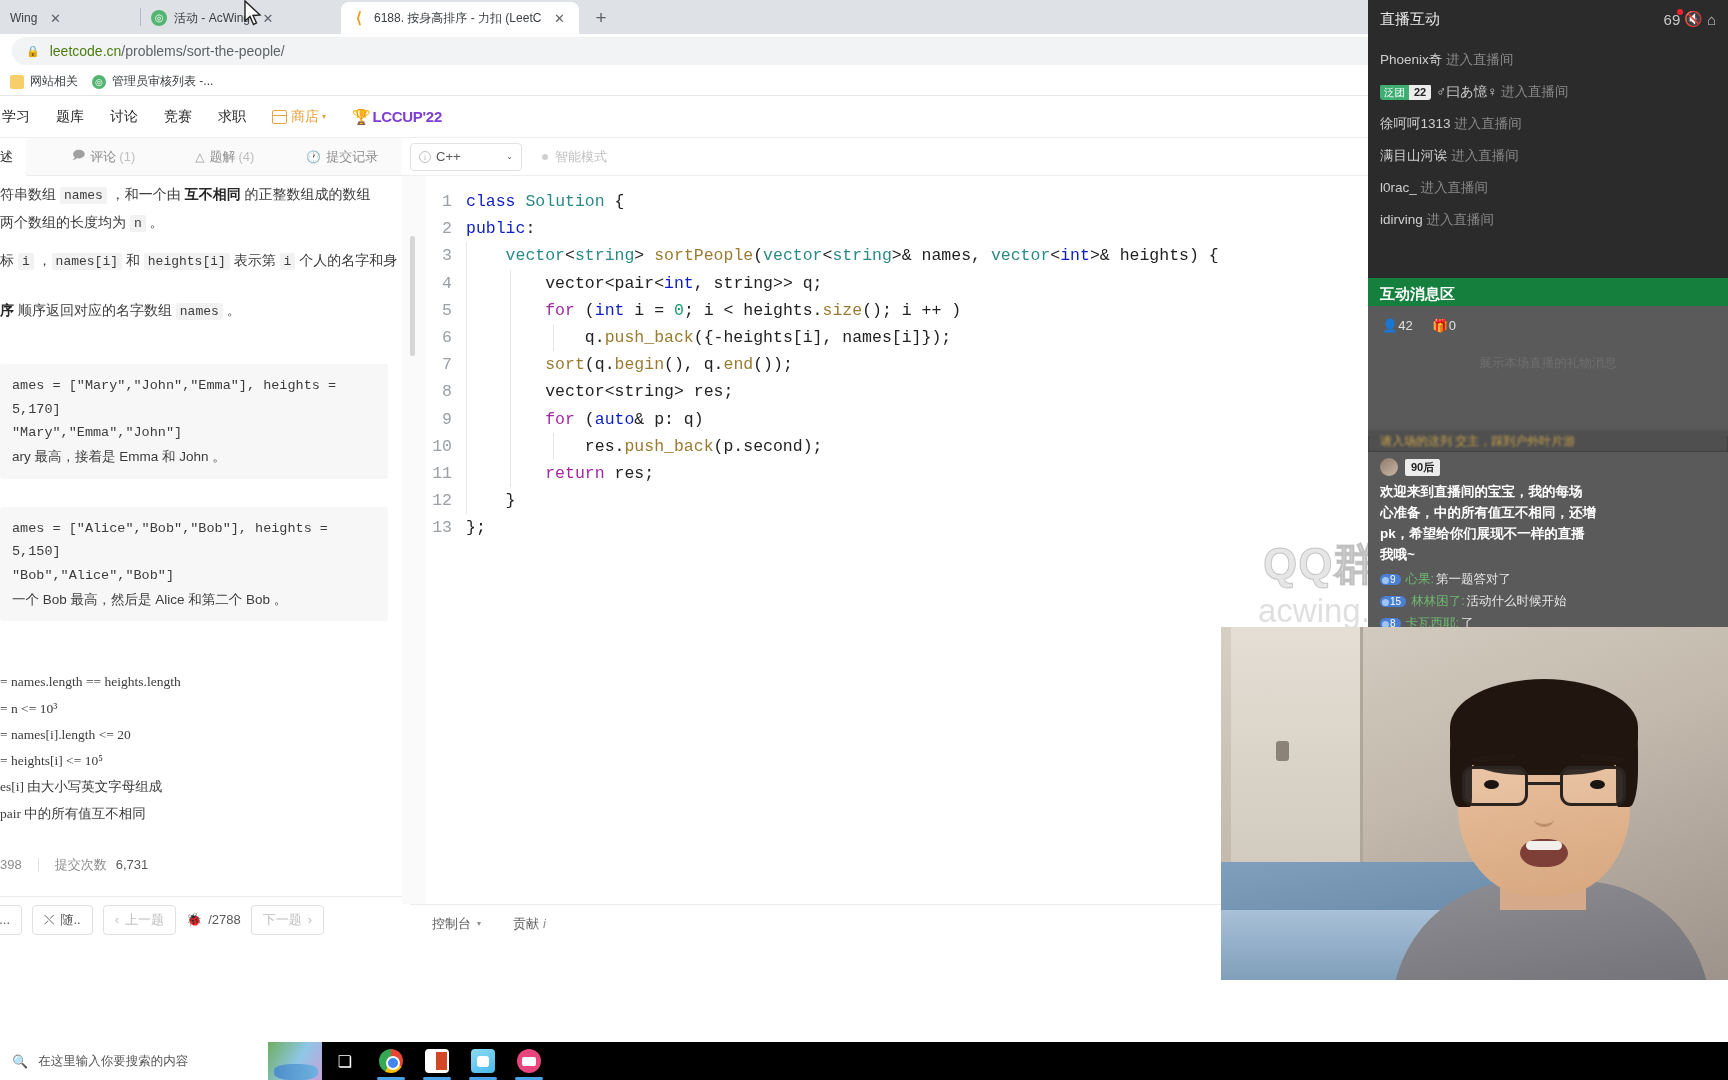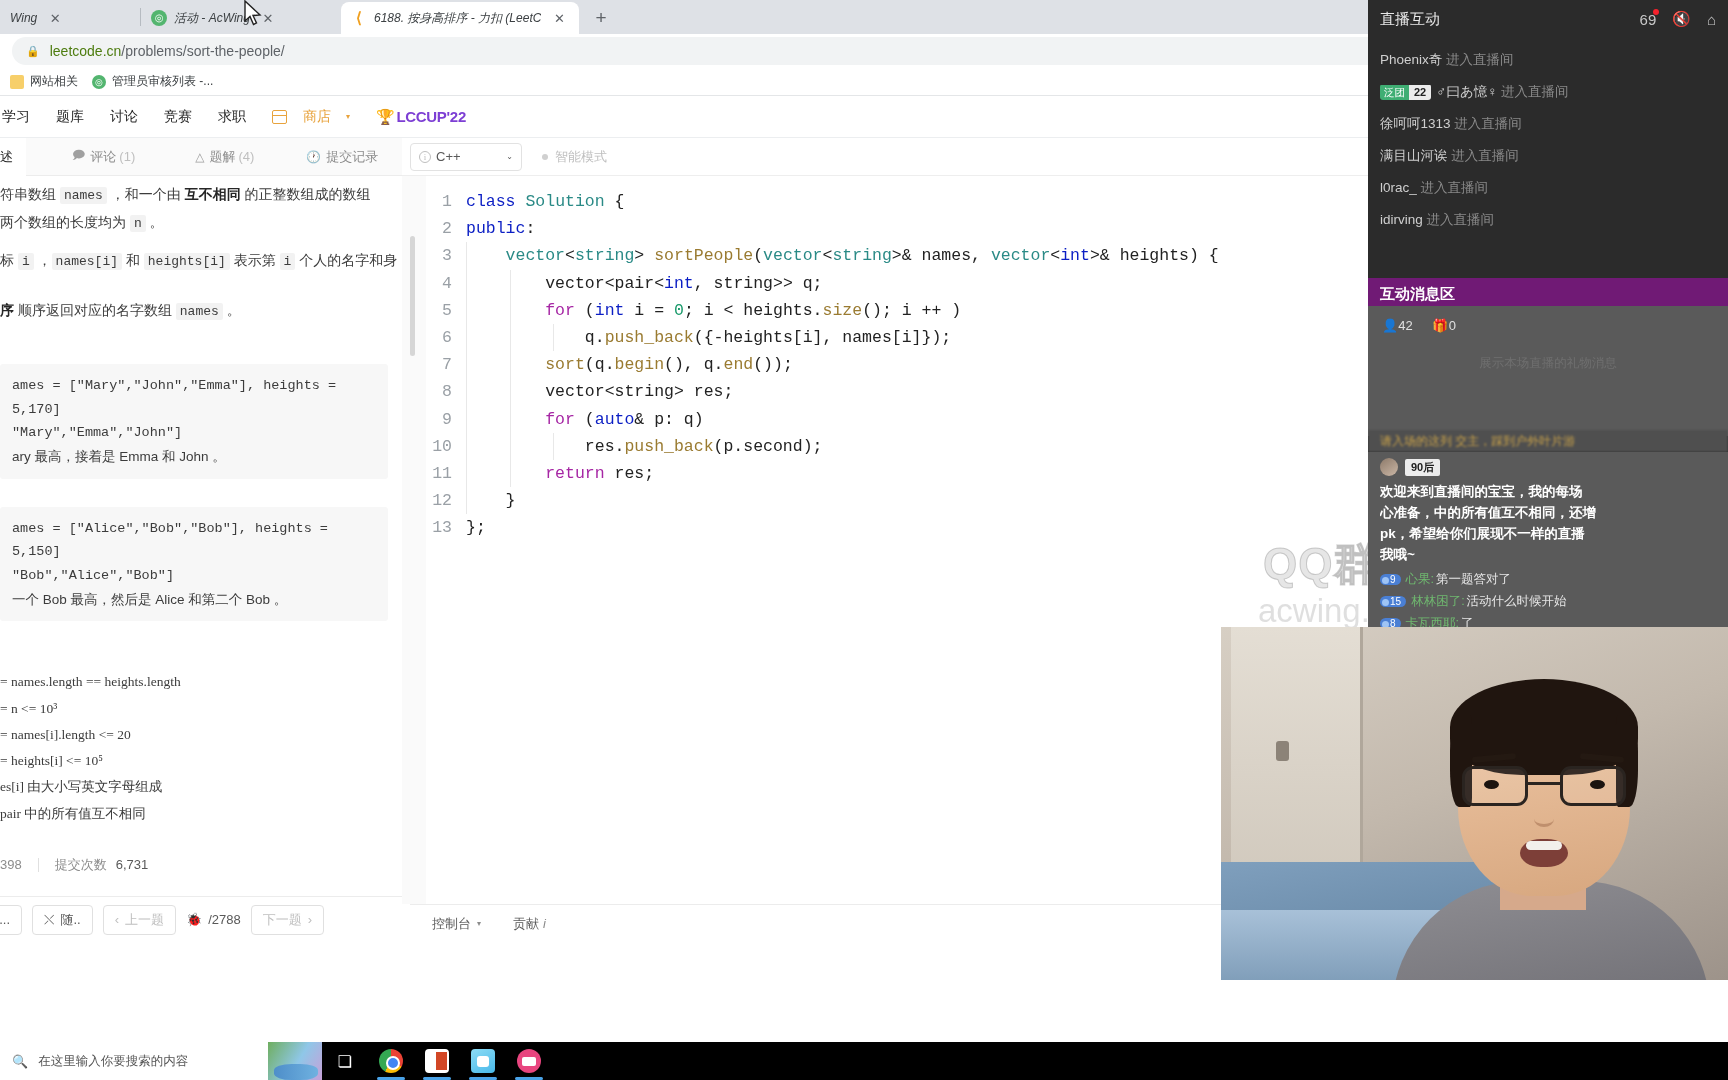--- a/index.html
+++ b/index.html
@@ -28,21 +28,21 @@
   .tab-favicon {
     width: 16px; height: 16px; flex: 0 0 16px; margin-right: 7px;
     border-radius: 50%; display: flex; align-items: center;
     justify-content: center; font-size: 10px; line-height: 1;
   }
   .fav-acwing { background: #53b56f; color: #fff; }
   .fav-leet {
     background: transparent; color: #f0a020; font-weight: bold;
     font-size: 15px; font-family: "Liberation Serif", serif;
   }
-  .tab-title { overflow: hidden; text-overflow: clip; font-style: italic; }
+  .tab-title { overflow: hidden; text-overflow: clip; }
   .tab-close {
     margin-left: 10px; width: 16px; height: 16px; flex: 0 0 16px;
     font-size: 13px; color: #5f6368; display: flex;
     align-items: center; justify-content: center; font-weight: 500;
   }
   .tab-sep { width: 1px; height: 18px; background: #b6bbc1; align-self: center; }
   .newtab {
     width: 28px; height: 28px; margin: 0 0 2px 8px;
     display: flex; align-items: center; justify-content: center;
     font-size: 19px; color: #5f6368; font-weight: 300;
@@ -80,21 +80,21 @@
   
   .lc-nav {
     position: absolute; left: 0; top: 96px; width: 1728px; height: 42px;
     background: #fff; border-bottom: 1px solid #eceef0;
     display: flex; align-items: center;
   }
   .lc-nav-left { display: flex; align-items: center; padding-left: 2px; }
   .lc-nav-item {
     font-size: 14px; color: #262626; margin-right: 26px; white-space: nowrap;
   }
-  .lc-shop { color: #e8a33d; display: flex; align-items: center; gap: 12px; }
+  .lc-shop { color: #e8a33d; display: flex; align-items: center; }
   .lc-shop-box {
     width: 15px; height: 14px; border: 1.6px solid #e8a33d;
     border-radius: 2px; margin-right: 4px; position: relative;
   }
   .lc-shop-box::before {
     content: ""; position: absolute; left: 0; top: 4px;
     width: 100%; height: 1.5px; background: #e8a33d;
   }
   .caret { font-size: 8px; margin-left: 3px; }
   .lccup {
@@ -280,21 +280,21 @@
     position: absolute; left: 1368px; top: 0; width: 360px; height: 630px;
     background: #2b2b2b; color: #ddd; overflow: hidden;
     font-size: 13px;
   }
   .live-head {
     height: 38px; display: flex; align-items: center;
     padding: 0 12px; background: #2b2b2b;
   }
   .live-title { font-size: 15px; color: #e8e8e8; font-weight: 500; font-family: Liberation Serif, serif; }
   .live-head-icons {
-    margin-left: auto; display: flex; align-items: center; gap: 16px;
+    margin-left: auto; display: flex; align-items: center; gap: 4px;
   }
   .lh-ico { font-size: 15px; color: #c8c8c8; position: relative; }
   .red-dot {
     position: absolute; right: -3px; top: -2px;
     width: 6px; height: 6px; border-radius: 50%; background: #f5222d;
   }
   .live-msgs { padding: 6px 12px 0 12px; }
   .lmsg {
     padding: 7px 0; font-size: 13.5px; white-space: nowrap;
     overflow: hidden; text-overflow: ellipsis;
@@ -309,21 +309,21 @@
   }
   .badge-fan .bf-l {
     background: #3fae73; color: #fff; padding: 0 4px; font-size: 10.5px;
   }
   .badge-fan .bf-r {
     background: #ececec; color: #222; padding: 0 5px; font-weight: bold;
     font-size: 11px;
   }
   .live-sub-header {
     position: absolute; left: 0; top: 278px; width: 360px; height: 28px;
-    background: #701a75; color: #fff; font-size: 15px; font-weight: bold;
+    background: #15803d; color: #fff; font-size: 15px; font-weight: bold;
     display: flex; align-items: flex-end; padding: 0 12px 2px 12px;
   }
   .live-mid {
     position: absolute; left: 0; top: 306px; width: 360px; height: 130px;
     background: #5a5a5a;
   }
   .live-counts {
     display: flex; align-items: center; gap: 20px;
     padding: 12px 14px 0 14px; font-size: 13px; color: #e0e0e0;
   }

